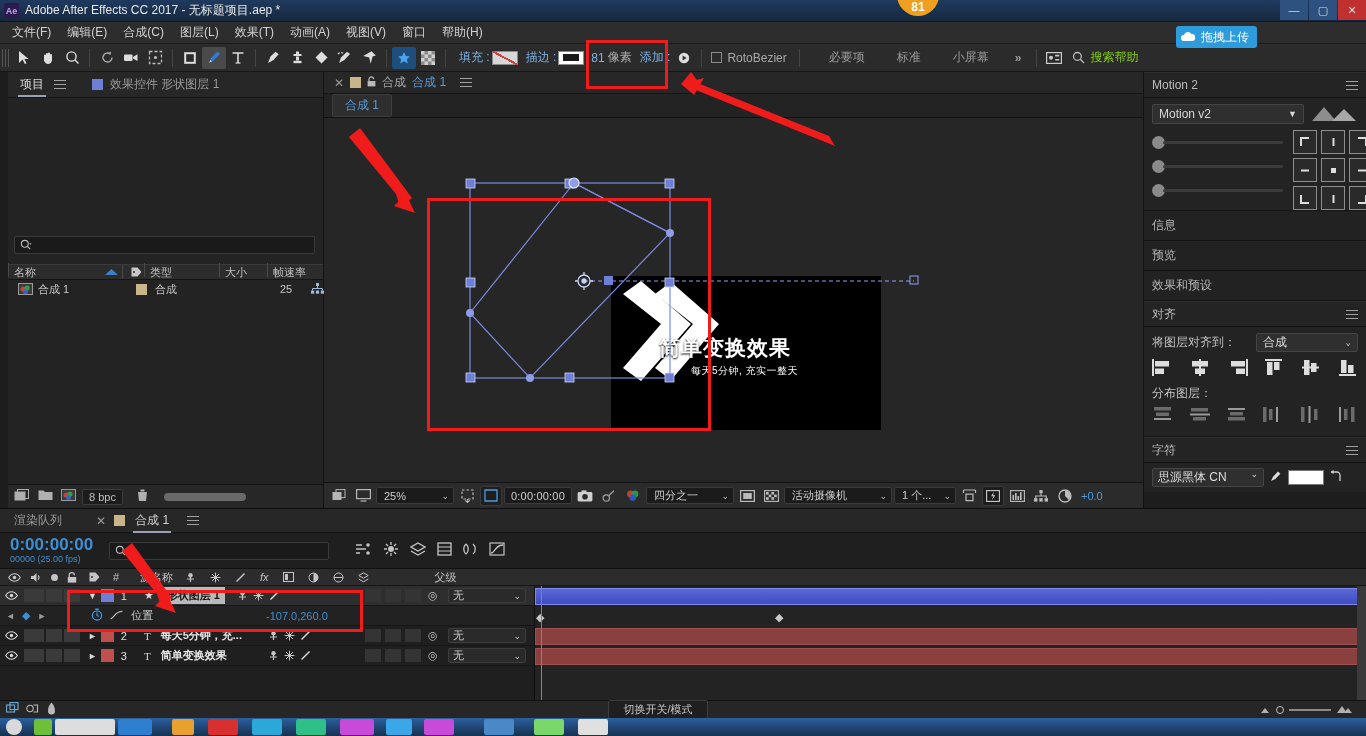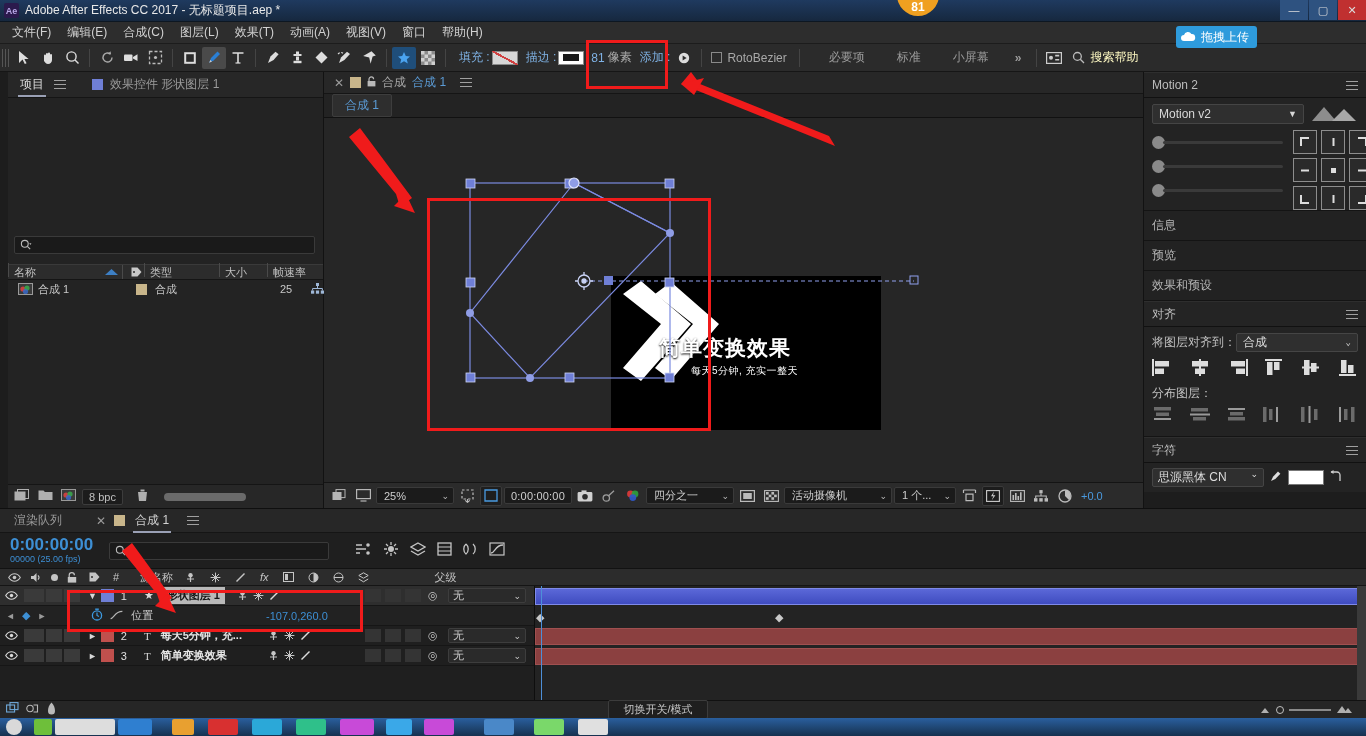--- a/index.html
+++ b/index.html
@@ -126,21 +126,21 @@
   .slider { display: flex; align-items: center; height: 24px; }
   .sl-knob { width: 13px; height: 13px; background: #8a8a8a; border-radius: 50%; }
   .sl-track { width: 120px; height: 3px; background: #3a3a3a; border-radius: 2px; margin-left: -2px; }
   .grid3 { display: grid; grid-template-columns: repeat(3, 24px); grid-gap: 4px; }
   .gbox { width: 24px; height: 24px; border: 1px solid #8d8d8d; background: #2a2a2a;
     display: flex; align-items: center; justify-content: center; }
   .acc { display: flex; flex-direction: column; }
   .acc-item { height: 30px; display: flex; align-items: center; padding: 0 8px;
     color: #b6b6b6; font-size: 12px; background: #222; border-bottom: 1px solid #141414; }
   .align-body { background: #232323; padding: 6px 8px 8px; border-bottom: 1px solid #141414; }
-  .align-row { display: flex; align-items: center; gap: 0; margin-bottom: 7px; font-size: 12px; color: #c2c2c2; font-family: Liberation Mono, monospace; }
+  .align-row { display: flex; align-items: center; gap: 20px; margin-bottom: 7px; font-size: 12px; color: #c2c2c2; font-family: Liberation Mono, monospace; }
   .align-sel { flex: 1; height: 19px; background: #2f2f2f; border: 1px solid #454545;
     border-radius: 2px; display: flex; align-items: center; padding: 0 6px; color: #ddd; }
   .align-sel .cv { margin-left: auto; font-size: 9px; }
   .icorow { display: flex; justify-content: space-between; margin-bottom: 6px; }
   .char-body { background: #232323; padding: 5px 8px; display: flex; align-items: center; gap: 5px; }
   .font-sel { width: 112px; height: 19px; background: #2f2f2f; border: 1px solid #454545;
     border-radius: 2px; display: flex; align-items: flex-start; padding: 0 5px; color: #ddd; font-size: 12px; overflow: hidden; }
   .font-sel .cv { margin-left: auto; font-size: 9px; }
   .white-sw { width: 36px; height: 15px; background: #fff; border: 1px solid #777; }
 
@@ -354,21 +354,21 @@
           <rect x="0.6" y="0.6" width="14.8" height="10.8" fill="none" stroke="#ccc" stroke-width="1.2"></rect>
           <circle cx="5" cy="5.8" r="2" fill="#ccc"></circle>
           <path d="M9.2 3.6h4M9.2 7.8h4" stroke="#ccc" stroke-width="1.6"></path>
         </svg>
     </div>
     <div style="display:flex;align-items:center;gap:5px;margin-left:6px;flex:1">
       <svg width="13" height="13" viewBox="0 0 13 13">
           <circle cx="5.4" cy="5.4" r="3.9" stroke="#bbb" stroke-width="1.3" fill="none"></circle>
           <line x1="8.3" y1="8.3" x2="12" y2="12" stroke="#bbb" stroke-width="1.3"></line>
         </svg>
-      <span style="color:#fef9c3">搜索帮助</span>
+      <span style="color:#84cc16">搜索帮助</span>
     </div>
   </div>
 
   <div class="badge-upload">
     <svg width="16" height="16" viewBox="0 0 16 16">
         <path d="M4 12 a3 3 0 010-6 a4 4 0 017.4-1 a3.2 3.2 0 01.6 7z" fill="#fff"></path>
       </svg>
     <span>拖拽上传</span>
   </div>
   <div class="badge-circle">81</div>

